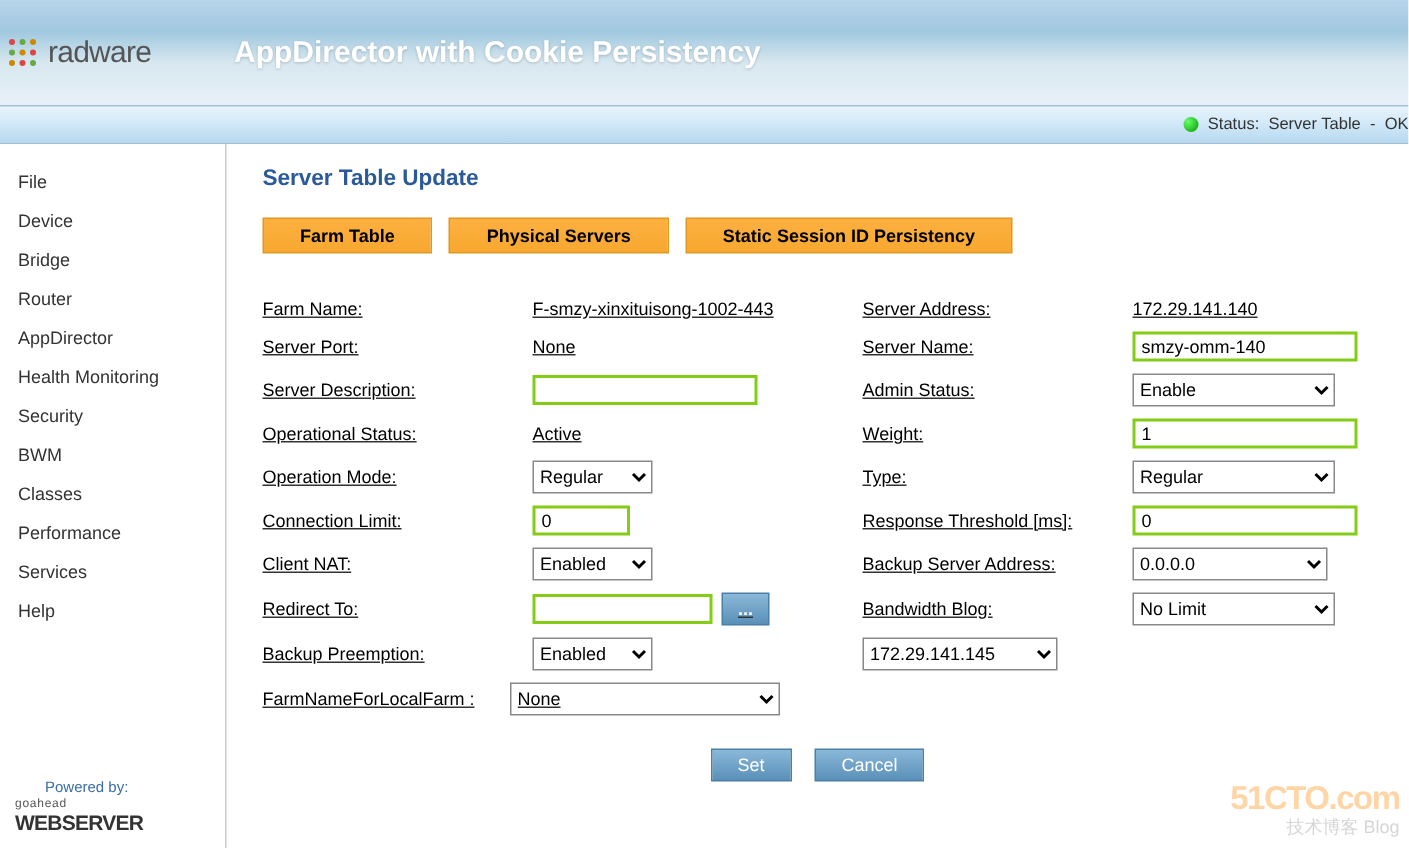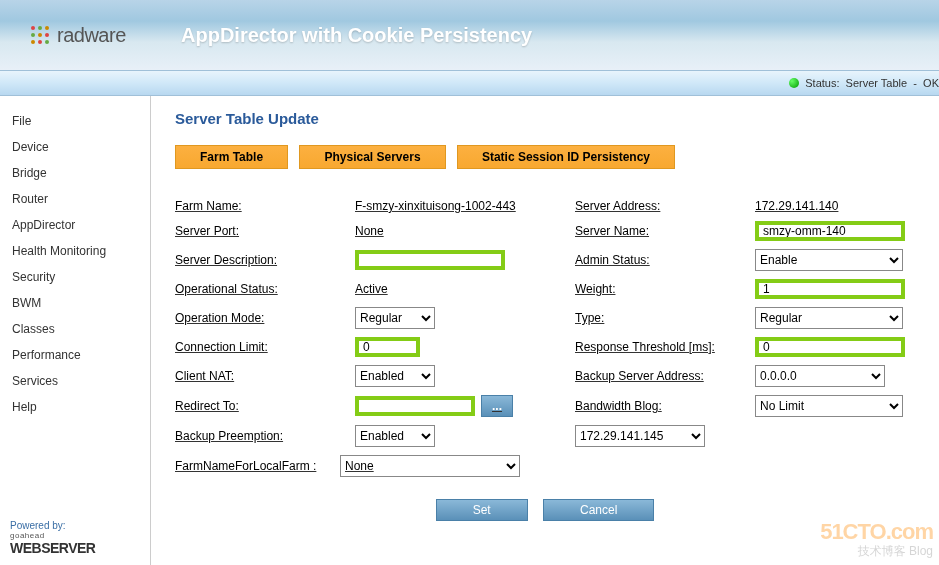--- a/index.html
+++ b/index.html
@@ -1,49 +1,49 @@
 <!DOCTYPE html>
 <html><head>
 <meta charset="utf-8">
 <style>
 * { box-sizing: border-box; margin: 0; padding: 0; }
 body { font-family: Arial, Helvetica, sans-serif; font-size: 12px; color: #333; background: #fff; width: 939px; }
-.header { height: 70px; background: linear-gradient(to bottom, #b8d4e8 0%, #a0c8e0 30%, #d8e8f0 60%, #e8f0f8 100%); display: flex; align-items: center; padding-left: 29px; }
+.header { height: 70px; background: linear-gradient(to bottom, #b8d4e8 0%, #a0c8e0 30%, #d8e8f0 60%, #e8f0f8 100%); display: flex; align-items: center; padding-left: 4px; }
 .logo-area { display: flex; align-items: center; width: 148px; }
 .logo-dots { display: inline-block; margin-right: 6px; }
 .logo-dots svg { display: block; }
 .logo-text { font-size: 20px; color: #555; font-weight: normal; letter-spacing: -0.5px; }
 .header-title { font-size: 20px; color: #fff; font-weight: bold; margin-left: 4px; text-shadow: 0 1px 2px rgba(0,0,0,0.2); }
 .statusbar { height: 26px; background: linear-gradient(to bottom, #e8f4fc 0%, #d0e8f8 50%, #b8d8f0 100%); border-top: 1px solid #a0c0d8; border-bottom: 1px solid #a0c0d8; display: flex; align-items: center; padding-left: 8px; font-size: 11px; color: #333; justify-content: flex-end; }
 .status-dot { width: 10px; height: 10px; border-radius: 50%; background: radial-gradient(circle at 30% 30%, #6f6, #090); margin-right: 6px; }
 .layout { display: flex; }
 .sidebar { width: 160px; background: #fff; border-right: 1px solid #ccc; padding: 12px 10px; min-height: 470px; position: relative; }
 .sidebar-item { padding: 6px 2px; font-size: 12px; color: #333; cursor: pointer; }
 .powered { position: absolute; bottom: 10px; left: 10px; font-size: 10px; }
-.powered .pb { color: #3a6ea5; }
+.powered .pb { color: #3a6ea5; margin-left: 20px; }
 .powered .ws { font-weight: bold; font-size: 14px; letter-spacing: -0.5px; }
 .powered .goahead { font-size: 8px; letter-spacing: 0.5px; color: #555; }
 .main { flex: 1; padding: 14px 24px; position: relative; }
 .page-title { color: #2a5a9a; font-weight: bold; font-size: 15px; margin-bottom: 18px; }
 .tabs { margin-bottom: 30px; }
 .tab-btn { display: inline-block; background: linear-gradient(to bottom, #fcb040, #f8a830); border: 1px solid #e09820; color: #000; font-weight: bold; font-size: 12px; padding: 4px 24px; margin-right: 8px; cursor: pointer; }
 .form-grid { display: grid; grid-template-columns: 160px 200px 160px 160px; gap: 8px 20px; align-items: center; text-decoration: underline; }
 .lbl { font-size: 12px; color: #000; }
 .val { font-size: 12px; color: #000; }
-input[type=text] { border: 4px solid #84cc16; height: 20px; padding: 1px 4px; font-size: 12px; width: 150px; }
+input[type=text] { border: 2px solid #84cc16; height: 20px; padding: 1px 4px; font-size: 12px; width: 150px; }
 input.narrow { width: 65px; }
 select { border: 1px solid #888; height: 22px; font-size: 12px; background: #fff; }
 select.w-nar { width: 80px; }
 select.w-med { width: 130px; }
-select.w-wide { width: 148px; }
+select.w-wide { width: 135px; }
 .row-span { grid-column: 1 / -1; display: flex; align-items: center; gap: 10px; }
 .row-span .lbl { width: 155px; }
 .dot-btn { background: linear-gradient(to bottom, #8ab8d8, #5a90b8); border: 1px solid #4a80a8; color: #fff; font-weight: bold; padding: 2px 10px; cursor: pointer; font-size: 12px; height: 22px; }
 .actions { text-align: center; margin-top: 22px; }
-.act-btn { background: linear-gradient(to bottom, #8ab8d8, #5a90b8); border: 1px solid #4a80a8; color: #fff; padding: 3px 36px; margin: 0 6px; cursor: pointer; font-size: 12px; height: 22px; }
+.act-btn { background: linear-gradient(to bottom, #8ab8d8, #5a90b8); border: 1px solid #4a80a8; color: #fff; padding: 3px 17px; margin: 0 6px; cursor: pointer; font-size: 12px; height: 22px; }
 .watermark { position: absolute; right: 6px; bottom: 6px; opacity: 0.35; text-align: right; pointer-events: none; }
 .watermark .w1 { color: #f80; font-weight: bold; font-size: 22px; letter-spacing: -1px; }
 .watermark .w2 { color: #888; font-size: 12px; margin-top: -2px; }
 </style>
 </head>
 <body>
 
 <div class="header">
   <div class="logo-area">
     <span class="logo-dots">

